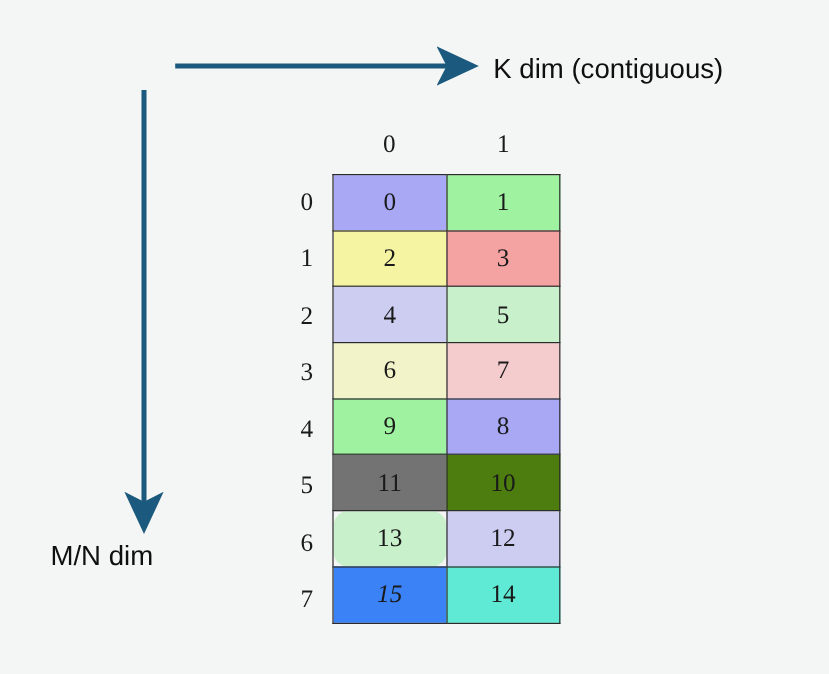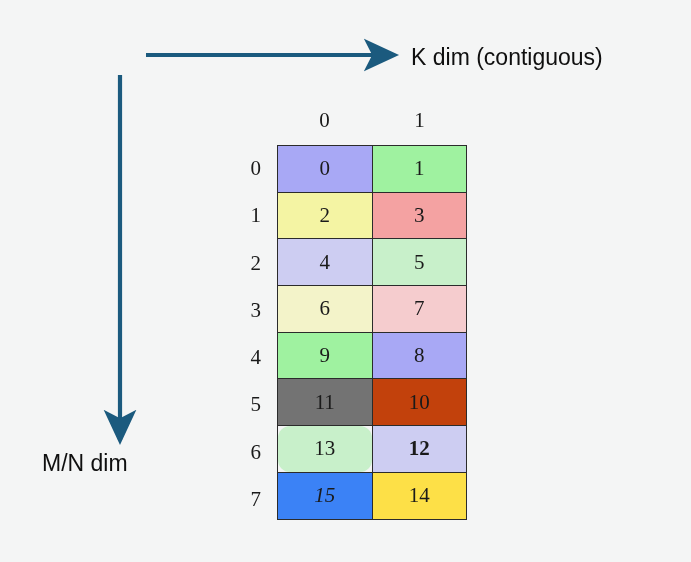--- a/index.html
+++ b/index.html
@@ -155,27 +155,27 @@
         <tr>
           <td style="background: rgb(243, 243, 201);">6</td>
           <td style="background: rgb(245, 204, 206);">7</td>
         </tr>
         <tr>
           <td style="background: rgb(159, 242, 160);">9</td>
           <td style="background: rgb(168, 168, 245);">8</td>
         </tr>
         <tr>
           <td style="background: #737373;">11</td>
-          <td style="background: #c2410c;">10</td>
+          <td style="background: #4d7c0f;">10</td>
         </tr>
         <tr>
           <td style="background: rgb(200, 240, 202); border-radius: 12px;">13</td>
-          <td style="background: rgb(205, 205, 242); font-weight: bold;">12</td>
+          <td style="background: rgb(205, 205, 242);">12</td>
         </tr>
         <tr>
           <td style="background: #3b82f6; font-style: italic;">15</td>
-          <td style="background: #fde047;">14</td>
+          <td style="background: #5eead4;">14</td>
         </tr>
       </tbody>
     </table>
 
   </div>
 </div>
 
 </body></html>

